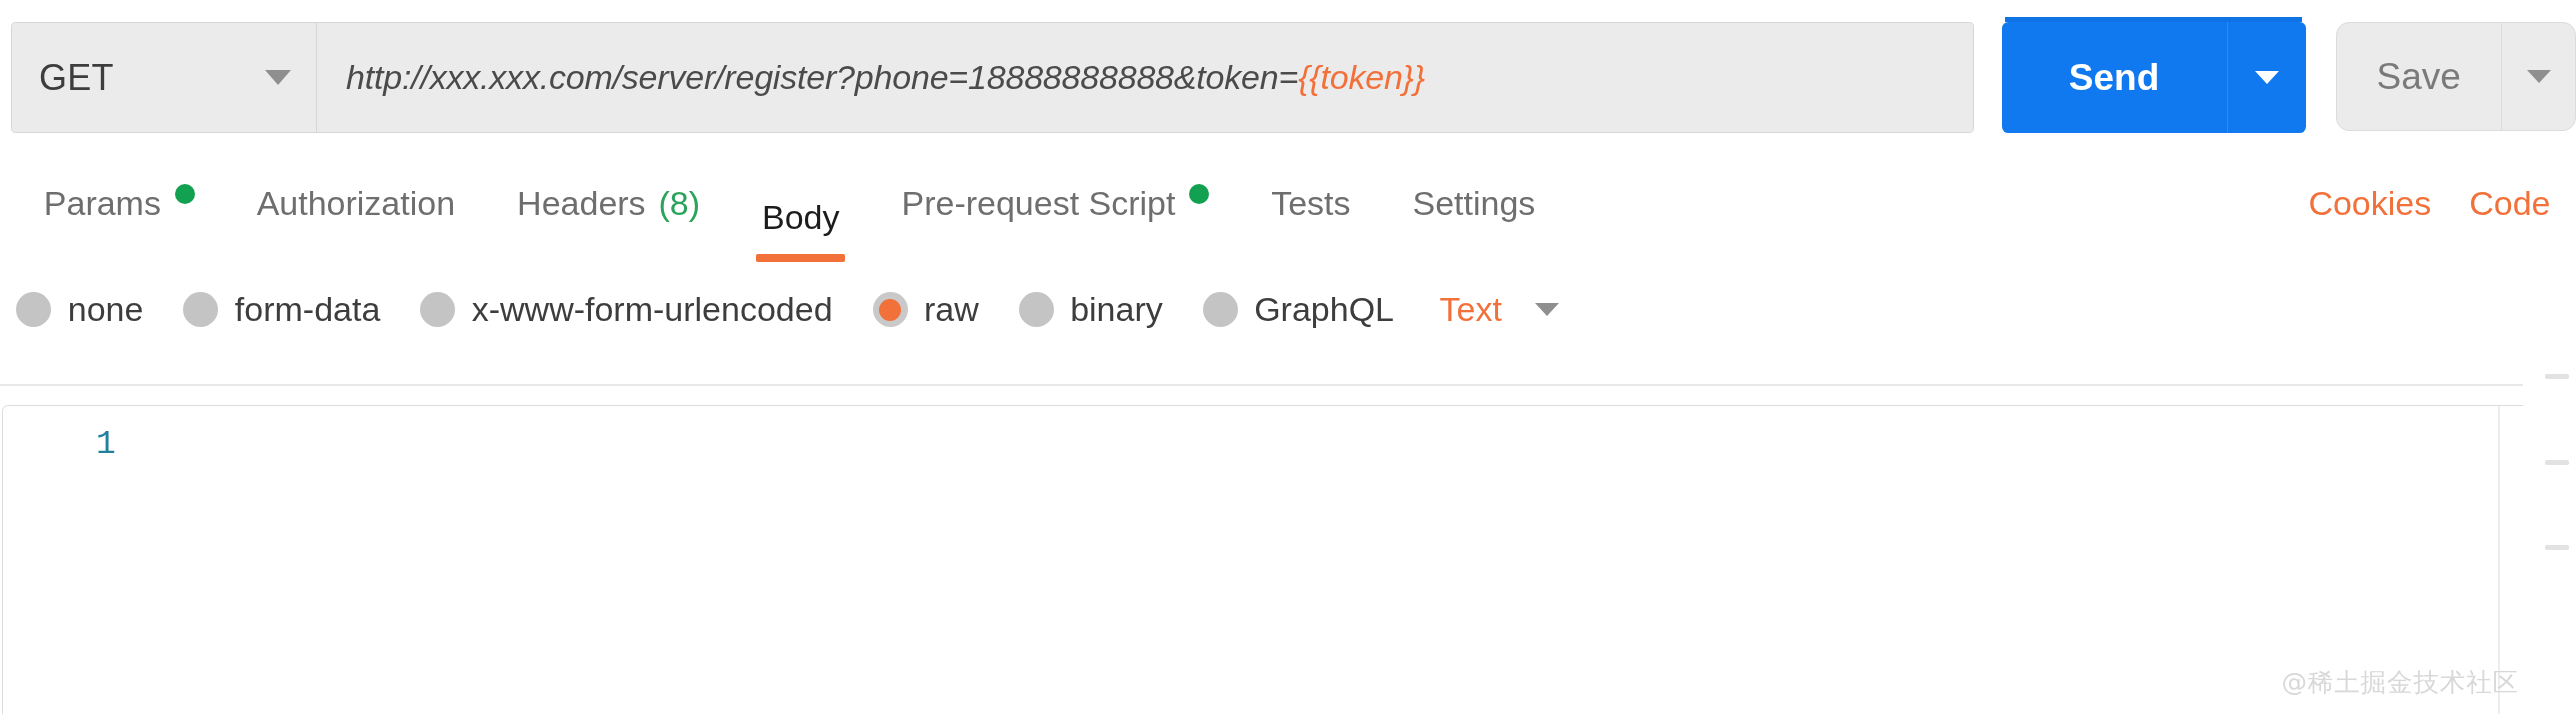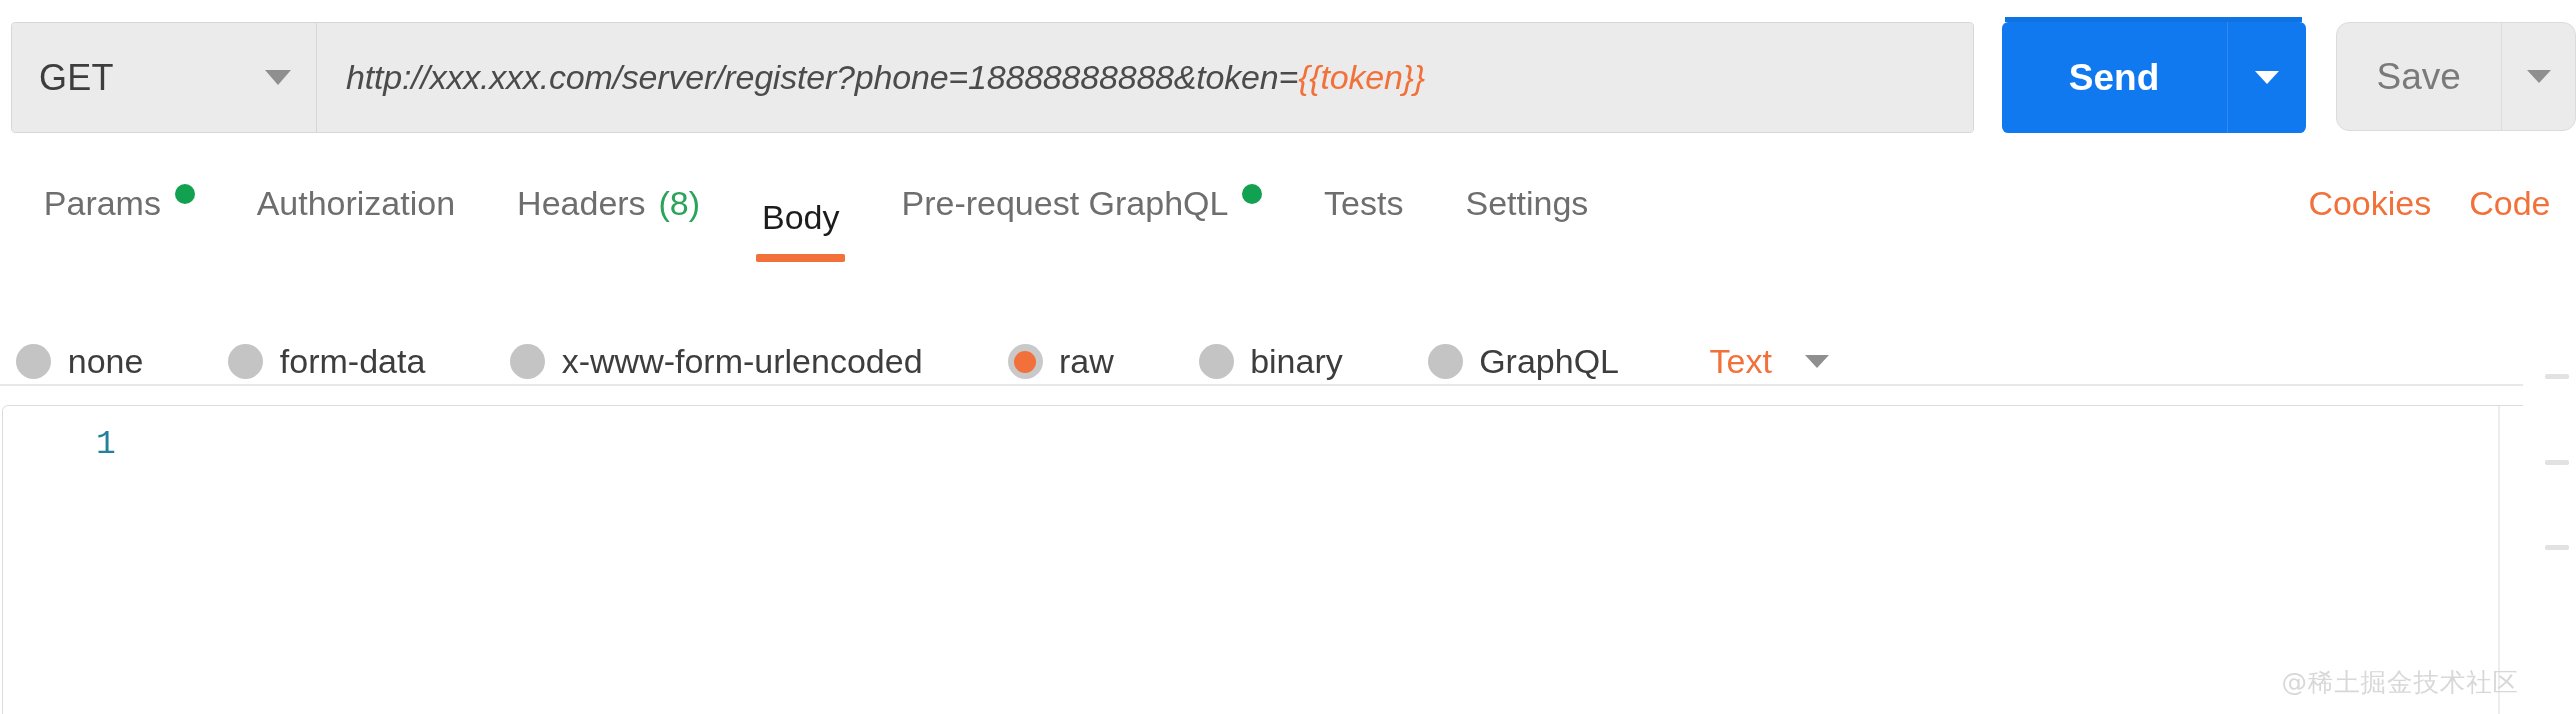--- a/index.html
+++ b/index.html
@@ -235,24 +235,23 @@
   }
 
   
   #radio-row {
     position: absolute;
     left: 0;
     top: 290px;
     width: 2576px;
     height: 91px;
     display: flex;
-    align-items: flex-end;
+    align-items: flex-start;
     padding-left: 16.4px;
     box-sizing: border-box;
-    gap: 45px;
   }
   .radio-item {
     display: flex;
     align-items: center;
     margin-right: 40px;
     cursor: pointer;
   }
   .radio-circle {
     width: 35px;
     height: 35px;
@@ -432,21 +431,21 @@
       <span class="tab-label">Headers</span>
       <span class="count">(8)</span>
     </div>
 
     <div class="tab active">
       <span class="tab-label">Body</span>
       <span class="tab-underline"></span>
     </div>
 
     <div class="tab">
-      <span class="tab-label">Pre-request GraphQL</span>
+      <span class="tab-label">Pre-request Script</span>
       <span class="dot"></span>
     </div>
 
     <div class="tab">
       <span class="tab-label">Tests</span>
     </div>
 
     <div class="tab">
       <span class="tab-label">Settings</span>
     </div>

